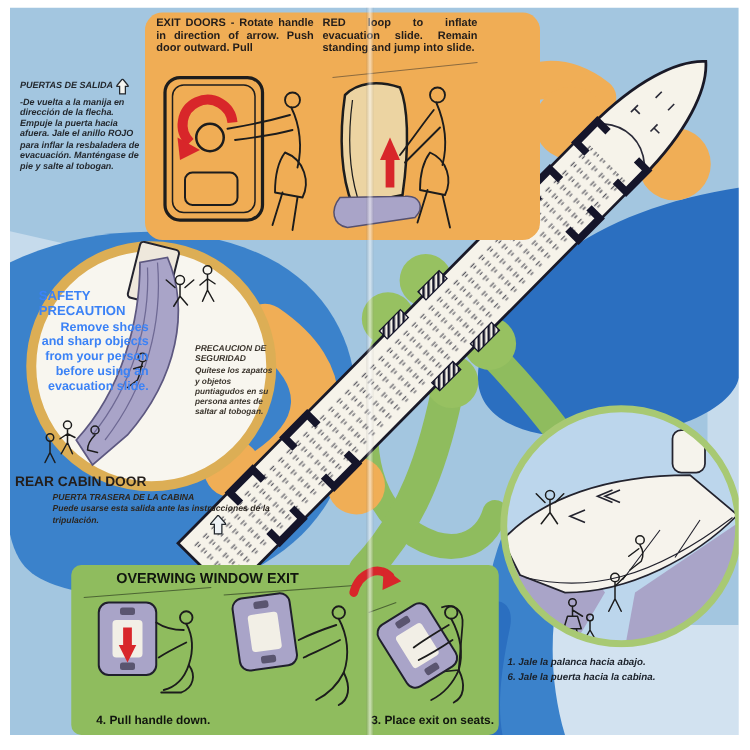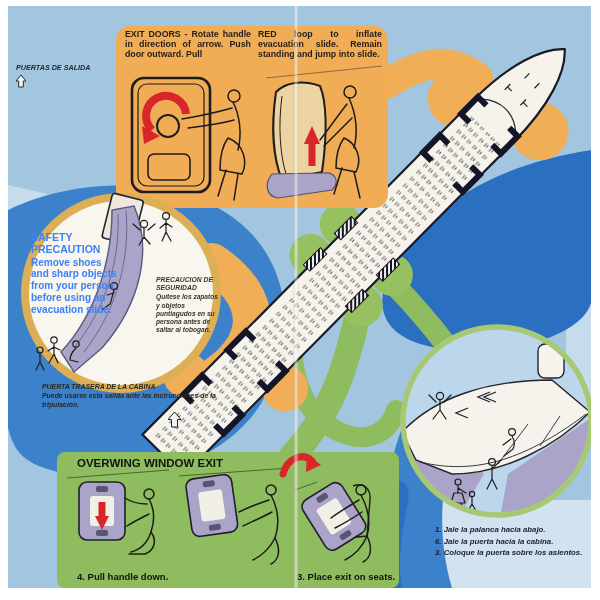--- a/index.html
+++ b/index.html
@@ -2,60 +2,60 @@
 <html><head>
 <meta charset="utf-8">
 <style>
   html,body{margin:0;padding:0;}
   body{width:600px;height:600px;position:relative;background:#ffffff;
        font-family:"Liberation Sans", sans-serif;overflow:hidden;}
   .abs{position:absolute;}
   #card-bg{left:8px;top:6px;width:583px;height:582px;background:#a3c6e0;}
   #art{left:0;top:0;width:600px;height:600px;}
   
-  #exit-panel{left:116px;top:26px;width:272px;height:182px;background:#f0ad55;border-radius:14px;}
+  #exit-panel{left:116px;top:10px;width:272px;height:182px;background:#f0ad55;border-radius:14px;padding-left:44px;}
   #exit-panel p{margin:0;position:absolute;font-weight:bold;font-size:8.8px;line-height:1.12;
                 color:#231d1a;text-align:justify;}
   #exit-text-left{left:9px;top:4px;width:126px;}
   #exit-text-right{left:142px;top:4px;width:124px;}
   #exit-scenes{left:0;top:0;width:272px;height:182px;}
   
   #puertas{left:16px;top:63px;width:100px;color:#23282e;}
-  #puertas .t-row{display:flex;align-items:flex-start;gap:3px;flex-direction:column;}
+  #puertas .t-row{display:flex;align-items:flex-start;gap:3px;}
   #puertas .title{font-weight:bold;font-style:italic;font-size:7.2px;}
   #puertas .body{font-weight:bold;font-style:italic;font-size:7.2px;line-height:1.18;margin-top:2px;}
   
   #safety-circle{left:18px;top:190px;width:206px;height:206px;}
   #safety-en{left:13px;top:42px;width:88px;color:#3b82f6;}
   #safety-en .t{font-weight:bold;font-size:10.5px;line-height:1.12;}
-  #safety-en .b{font-weight:bold;font-size:10px;line-height:1.18;margin-top:1px;}
+  #safety-en .b{font-weight:bold;font-size:10px;line-height:1.18;margin-top:1px;text-align:right;}
   #safety-es{left:138px;top:86px;width:66px;color:#3a342c;}
   #safety-es .t{font-weight:bold;font-style:italic;font-size:6.8px;line-height:1.2;}
   #safety-es .b{font-weight:bold;font-style:italic;font-size:6.6px;line-height:1.25;margin-top:1px;}
   
   #rear{left:12px;top:380px;width:244px;color:#231d1a;}
   #rear h3{margin:0;font-size:11px;font-weight:bold;}
   #rear .body{margin:2px 0 0 0;width:154px;font-weight:bold;font-size:9.6px;line-height:1.18;}
   #rear .es{margin:3px 0 0 30px;width:188px;font-weight:bold;font-style:italic;font-size:6.9px;
             line-height:1.3;color:#2c2620;}
   #rear-arrow{left:156px;top:32px;width:13px;height:16px;}
   
   #green-panel{left:57px;top:452px;width:342px;height:136px;background:#8fbc5e;border-radius:8px;}
-  #green-title{left:20px;top:5px;font-weight:bold;font-size:11.5px;color:#10150e;}
+  #green-title{left:36px;top:5px;font-weight:bold;font-size:11.5px;color:#10150e;}
   #green-arrow{left:220px;top:-2px;width:44px;height:28px;}
   #green-scenes{left:0;top:0;width:342px;height:136px;}
   .caption{position:absolute;top:119px;font-weight:bold;font-size:9.5px;color:#10150e;white-space:nowrap;}
   #cap1{left:20px;} #cap2{left:132px;margin-top:24px;} #cap3{left:240px;}
   
   #wing-circle{left:400px;top:324px;width:194px;height:194px;}
   
   #ventanilla{left:404px;top:521px;width:190px;color:#1a2029;}
   #ventanilla .t-row{display:flex;align-items:flex-start;gap:4px;}
   #ventanilla .title{font-weight:bold;font-style:italic;font-size:8.8px;}
-  #ventanilla .steps{margin-top:3px;margin-left:31px;}
+  #ventanilla .steps{margin-top:3px;margin-left:2px;}
   #ventanilla .step{font-weight:bold;font-style:italic;font-size:7.8px;line-height:1.5;}
   
   #crease{left:293px;top:0;width:6px;height:600px;
           background:linear-gradient(90deg,rgba(60,60,60,.10),rgba(255,255,255,.55),rgba(60,60,60,.07));}
   .frame{background:#ffffff;}
   #f-top{left:0;top:0;width:600px;height:6px;}
   #f-bot{left:0;top:588px;width:600px;height:12px;}
   #f-left{left:0;top:0;width:8px;height:600px;}
   #f-right{left:591px;top:0;width:9px;height:600px;}
   svg .fig{stroke:#1c1c1c;stroke-width:1.5;fill:none;stroke-linecap:round;stroke-linejoin:round;}
@@ -192,20 +192,21 @@
   </svg>
 </div>
 
 <div class="abs" id="puertas">
   <div class="t-row">
     <span class="title">PUERTAS DE SALIDA</span>
     <svg width="10" height="13" viewBox="0 0 10 13">
       <polygon points="5,0 10,6 7.3,6 7.3,12 2.7,12 2.7,6 0,6" fill="#f5f5f0" stroke="#23282e" stroke-width="1"></polygon>
     </svg>
   </div>
+  <div class="body">-De vuelta a la manija en dirección de la flecha. Empuje la puerta hacia afuera. Jale el anillo ROJO para inflar la resbaladera de evacuación. Manténgase de pie y salte al tobogan.</div>
 </div>
 
 <div class="abs" id="safety-circle">
   <svg width="206" height="206" viewBox="0 0 206 206">
     <circle cx="103" cy="103" r="96" fill="#f8f6ef" stroke="#dcae55" stroke-width="8"></circle>
     <g transform="rotate(14 104 32)">
       <rect x="88" y="6" width="32" height="46" rx="3" fill="#eee8dc" stroke="#23232e" stroke-width="1.6"></rect>
     </g>
     <path d="M116,16 C134,58 124,112 84,158 L56,182 L43,162 C80,122 94,66 94,20 Z" fill="#a9a4c8" stroke="#5d5880" stroke-width="1.4"></path>
     <path d="M100,24 C102,70 88,118 56,158 M108,20 C112,68 100,118 66,162" stroke="#6e6994" stroke-width="1" fill="none"></path>
@@ -228,20 +229,21 @@
     <div class="t">SAFETY PRECAUTION</div>
     <div class="b">Remove shoes and sharp objects from your person before using an evacuation slide.</div>
   </div>
   <div class="abs" id="safety-es">
     <div class="t">PRECAUCION DE SEGURIDAD</div>
     <div class="b">Quítese los zapatos y objetos puntiagudos en su persona antes de saltar al tobogan.</div>
   </div>
 </div>
 
 <div class="abs" id="rear">
+  <h3>REAR CABIN DOOR</h3>
   <svg class="abs" id="rear-arrow" viewBox="0 0 13 16">
     <polygon points="6.5,0 13,7.5 9.5,7.5 9.5,15 3.5,15 3.5,7.5 0,7.5" fill="#eef2f5" stroke="#23282e" stroke-width="1"></polygon>
   </svg>
   <div class="es">
     <span>PUERTA TRASERA DE LA CABINA</span><br>
     <span>Puede usarse esta salida ante las instrucciones de la tripulación.</span>
   </div>
 </div>
 
 <div class="abs" id="green-panel">
@@ -315,21 +317,20 @@
       </g>
     </g>
     <circle cx="97" cy="97" r="94" fill="none" stroke="#a8c973" stroke-width="5.5"></circle>
   </svg>
 </div>
 
 <div class="abs" id="ventanilla">
   <div class="steps">
     <div class="step">1. Jale la palanca hacia abajo.</div>
     <div class="step">6. Jale la puerta hacia la cabina.</div>
-    <div class="step">3. Coloque la puerta sobre los asientos.</div>
   </div>
 </div>
 
 <div class="abs" id="crease"></div>
 <div class="abs frame" id="f-top"></div>
 <div class="abs frame" id="f-bot"></div>
 <div class="abs frame" id="f-left"></div>
 <div class="abs frame" id="f-right"></div>
 
 </body></html>

